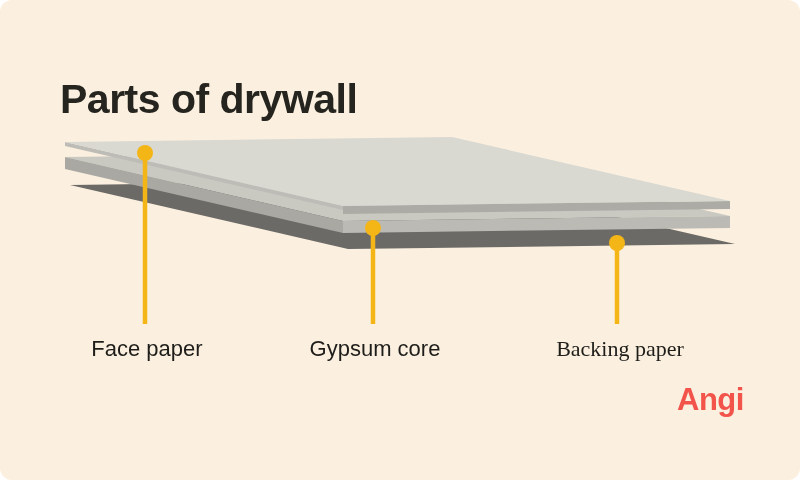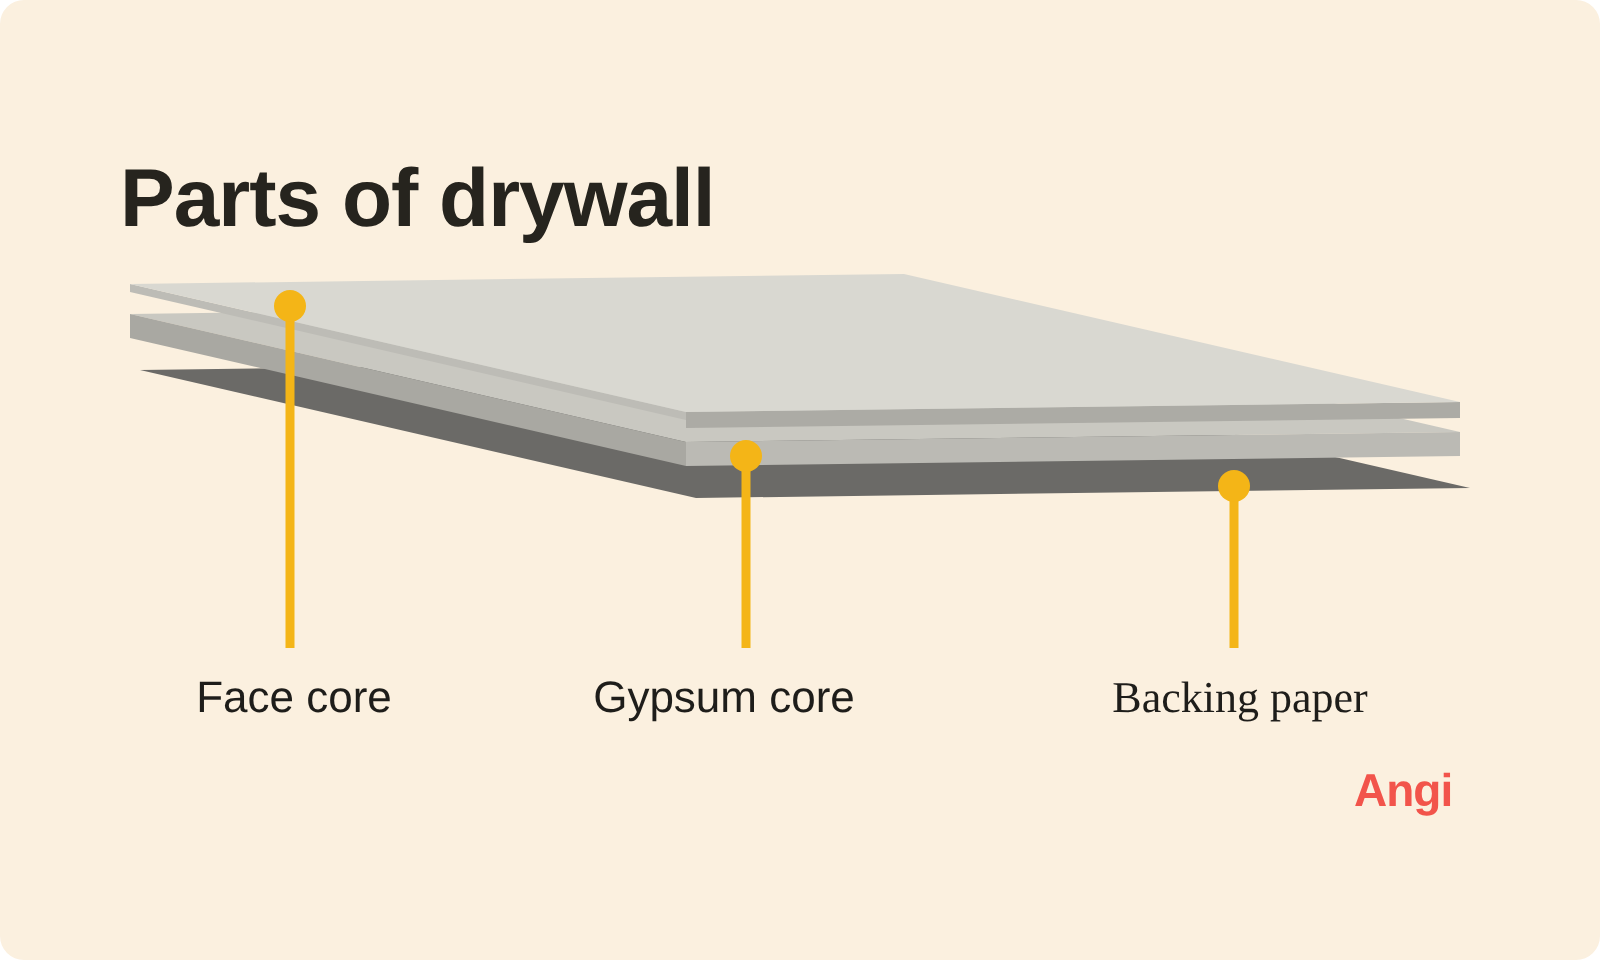--- a/index.html
+++ b/index.html
@@ -33,27 +33,27 @@
   }
   .layer-label {
     position: absolute;
     top: 336px;
     transform: translateX(-50%);
     font-size: 22px;
     font-weight: 500;
     white-space: nowrap;
   }
   .label-face   { left: 147px; }
-  .label-gypsum { left: 362px; }
+  .label-gypsum { left: 375px; }
   .label-back   { left: 620px; font-family: Liberation Serif, serif; }
   .brand-logo {
     position: absolute;
     left: 677px;
     top: 384px;
-    font-size: 23px;
+    font-size: 31px;
     font-weight: 800;
     letter-spacing: -0.5px;
     line-height: 1;
   }
 </style>
 </head>
 <body>
 
 <div class="card" id="card" style="background: rgb(251, 240, 223);">
 
@@ -80,21 +80,21 @@
       <line x1="373" y1="228" x2="373" y2="324" stroke-width="4.5" stroke="#F4B517"></line>
       <circle cx="373" cy="228" r="8" fill="#F4B517"></circle>
     </g>
 
     <g>
       <line x1="617" y1="243" x2="617" y2="324" stroke-width="4.5" stroke="#F4B517"></line>
       <circle cx="617" cy="243" r="8" fill="#F4B517"></circle>
     </g>
   </svg>
 
-  <div class="layer-label label-face" style="color: rgb(30, 29, 26);">Face core</div>
+  <div class="layer-label label-face" style="color: rgb(30, 29, 26);">Face paper</div>
 
   <div class="layer-label label-gypsum" style="color: rgb(30, 29, 26);">Gypsum core</div>
 
   <div class="layer-label label-back" style="color: rgb(30, 29, 26);">Backing paper</div>
 
   <div class="brand-logo" style="color: rgb(242, 84, 75);">Angi</div>
 
 </div>
 
 </body></html>

